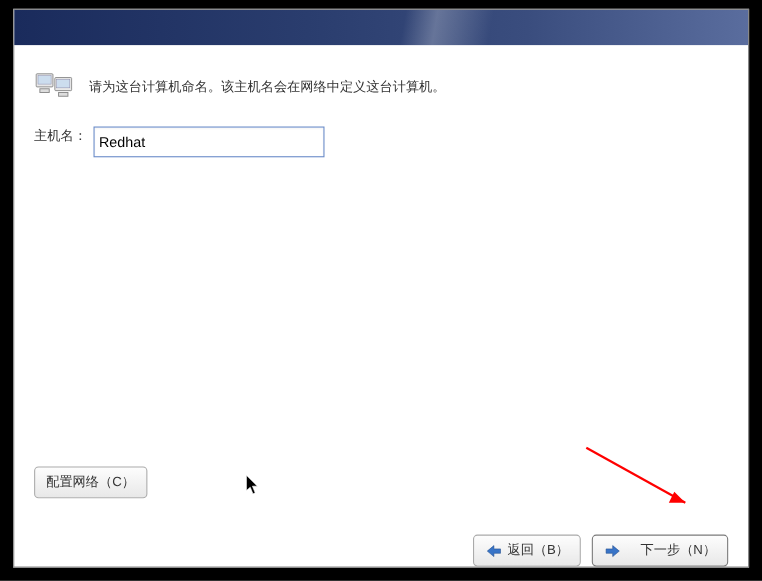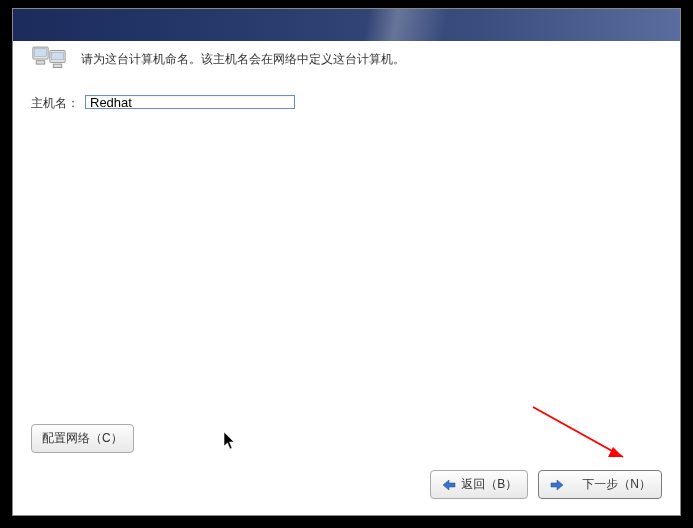--- a/index.html
+++ b/index.html
@@ -1,33 +1,33 @@
 <!DOCTYPE html>
 <html><head>
   <meta charset="utf-8">
   <style>
     * { margin: 0; padding: 0; box-sizing: border-box; }
     body { font-family: "Microsoft YaHei", sans-serif; font-size: 12px; background: #000; width: 693px; height: 528px; position: relative; }
     .outer-frame { position: absolute; top: 8px; left: 12px; right: 12px; bottom: 12px; background: #fff; border: 1px solid #888; }
     .header-bar { height: 32px; background: linear-gradient(90deg, #1a2b5c 0%, #2a3d6e 40%, #3a4d7e 70%, #5a6d9e 100%); position: relative; overflow: hidden; }
     .header-bar::after { content: ''; position: absolute; right: 200px; top: 0; bottom: 0; width: 140px; background: linear-gradient(100deg, transparent 20%, rgba(255,255,255,0.25) 40%, rgba(255,255,255,0.15) 55%, transparent 75%); }
-    .content { position: absolute; top: 32px; left: 0; right: 0; bottom: 0; padding: 4px 18px 14px 18px; }
+    .content { position: absolute; top: 32px; left: 0; right: 0; bottom: 0; padding: 24px 18px 14px 18px; }
     .instruction-row { display: flex; align-items: center; gap: 14px; margin-bottom: 22px; }
     .computer-icon { width: 36px; height: 28px; display: flex; align-items: center; justify-content: center; }
     .computer-icon svg { width: 34px; height: 28px; }
     .instruction-text { color: #333; font-size: 12px; }
     .input-row { display: flex; gap: 6px; margin-left: 0px; }
     .input-label { color: #333; font-size: 12px; }
-    .hostname-input { width: 210px; height: 14px; border: 1px solid #6a8bc8; outline: none; padding: 0 4px; font-size: 13px; background: #fff; box-shadow: inset 0 1px 2px rgba(0,0,0,0.05); }
+    .hostname-input { width: 210px; height: 28px; border: 1px solid #6a8bc8; outline: none; padding: 0 4px; font-size: 13px; background: #fff; box-shadow: inset 0 1px 2px rgba(0,0,0,0.05); }
     .annotation { color: #f00; font-size: 15px; margin-top: 16px; margin-left: 56px; }
     .cursor { position: absolute; left: 210px; top: 390px; }
     .cursor svg { width: 14px; height: 20px; }
     .config-network { position: absolute; left: 18px; bottom: 62px; }
     .btn { border: 1px solid #aaa; background: linear-gradient(#fdfdfd, #e8e8e8); border-radius: 4px; padding: 5px 10px; font-size: 12px; cursor: pointer; display: inline-flex; align-items: center; gap: 4px; color: #333; justify-content: center; }
-    .footer { position: absolute; right: 18px; bottom: 16px; display: flex; gap: 10px; }
+    .footer { position: absolute; right: 18px; bottom: 0; display: flex; gap: 10px; }
     .btn-next { border-color: #7a7a7a; gap: 17px; }
     .arrow-icon { width: 16px; height: 14px; display: inline-flex; align-items: center; justify-content: center; }
     .red-arrow { position: absolute; right: 42px; bottom: 40px; pointer-events: none; }
     .red-arrow svg { width: 110px; height: 70px; }
   </style>
 </head>
 <body>
 
 <div class="outer-frame">
   <div class="header-bar"></div>

